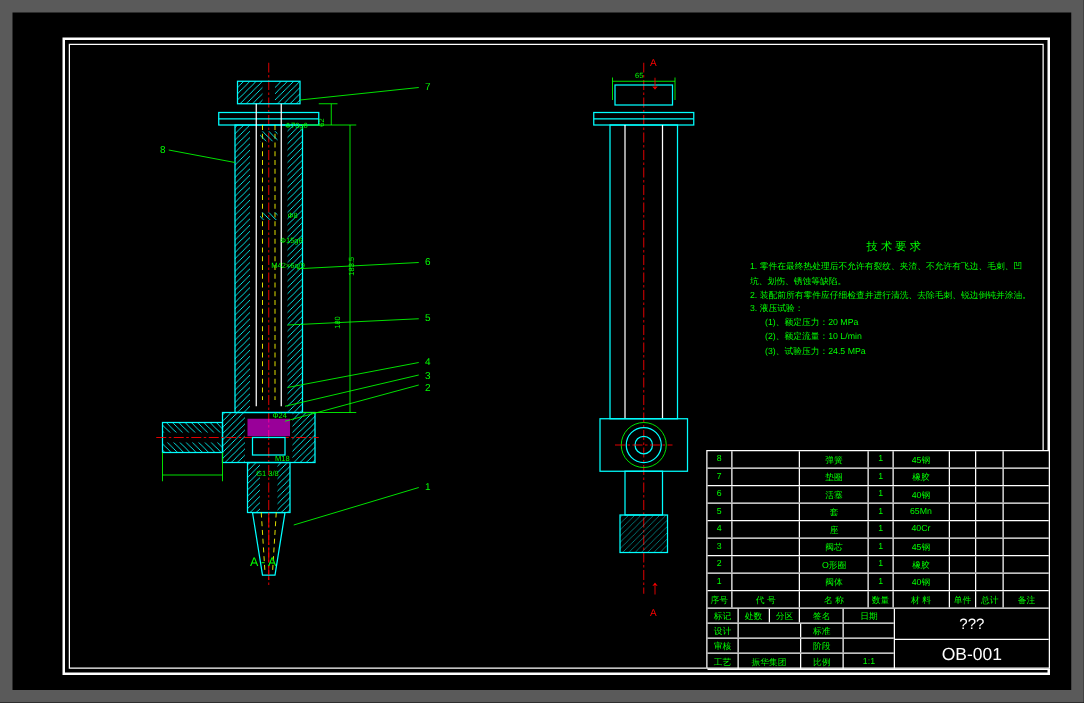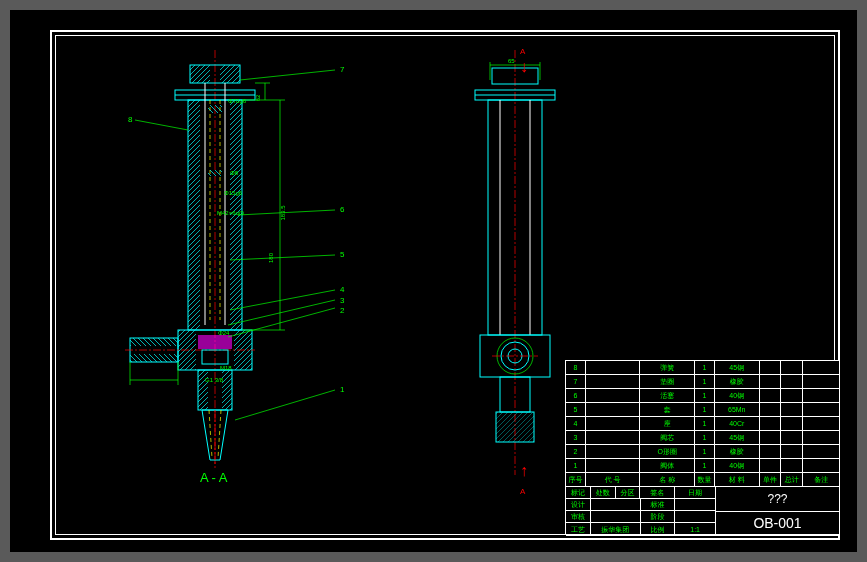--- a/index.html
+++ b/index.html
@@ -17,21 +17,21 @@
   .notes .title { text-align: center; font-size: 9px; margin-bottom: 4px; }
 
   
   .title-block { position: absolute; right: 0; bottom: 0; width: 275px; height: 175px; border: 1px solid #fff; background: #000; }
   .tb-row { display: flex; border-bottom: 1px solid #fff; height: 14px; }
   .tb-cell { border-right: 1px solid #fff; color: #0f0; font-size: 7px; display: flex; align-items: center; justify-content: center; overflow: hidden; }
   .dwg-no { color: #fff; font-size: 14px; text-align: center; }
   .question { color: #fff; font-size: 12px; }
 
   
-  .section-label { position: absolute; left: 190px; top: 460px; color: #0f0; font-size: 13px; }
+  .section-label { position: absolute; left: 190px; top: 435px; color: #0f0; font-size: 10px; }
   .arrow-marker { color: #f00; font-size: 8px; }
   .arrow-a-top { position: absolute; left: 510px; top: 30px; }
   .arrow-a-bot { position: absolute; left: 510px; top: 452px; }
   .dim-text { position: absolute; color: #0f0; font-size: 6px; white-space: nowrap; }
   .leader-text { position: absolute; color: #0f0; font-size: 8px; }
 
   svg { position: absolute; }
   .cyan { stroke: #0ff; fill: none; stroke-width: 1; }
   .white { stroke: #fff; fill: none; stroke-width: 1; }
   .green { stroke: #0f0; fill: none; stroke-width: 0.7; }
@@ -160,20 +160,29 @@
 
     <line class="green" x1="40" y1="30" x2="40" y2="12"></line>
     <line class="green" x1="90" y1="30" x2="90" y2="12"></line>
     <line class="green" x1="40" y1="15" x2="90" y2="15"></line>
   </svg>
   <div class="dim-text" style="left:498px;top:48px">65</div>
 
   <div class="arrow-a-top"><span class="arrow-marker">A</span><div style="color:#f00">↓</div></div>
   <div class="arrow-a-bot"><div style="color:#f00">↑</div><span class="arrow-marker">A</span></div>
 
+  <div class="notes">
+    <div class="title">技 术 要 求</div>
+    <div>1. 零件在最终热处理后不允许有裂纹、夹渣、不允许有飞边、毛刺、凹坑、划伤、锈蚀等缺陷。</div>
+    <div>2. 装配前所有零件应仔细检查并进行清洗、去除毛刺、锐边倒钝并涂油。</div>
+    <div>3. 液压试验：</div>
+    <div style="padding-left:12px">(1)、额定压力：20 MPa</div>
+    <div style="padding-left:12px">(2)、额定流量：10 L/min</div>
+    <div style="padding-left:12px">(3)、试验压力：24.5 MPa</div>
+  </div>
 
   <div class="title-block" style="left:555px;top:350px">
 
     <div id="parts-rows">
         <div class="tb-row">
           <div class="tb-cell" style="width:20px">8</div>
           <div class="tb-cell" style="width:55px"></div>
           <div class="tb-cell" style="width:55px">弹簧</div>
           <div class="tb-cell" style="width:20px">1</div>
           <div class="tb-cell" style="width:45px">45钢</div>

